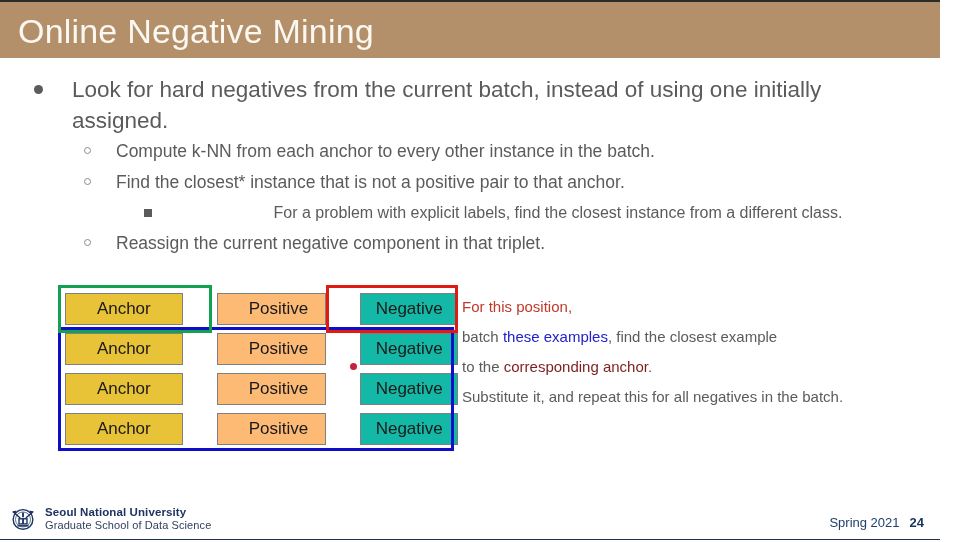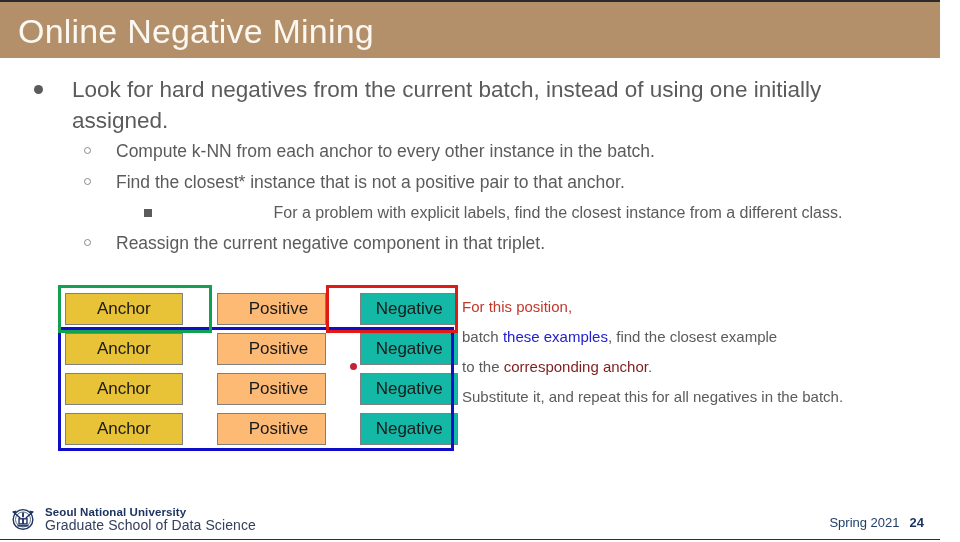--- a/index.html
+++ b/index.html
@@ -220,21 +220,21 @@
     line-height: 13px;
   }
   .snu-name {
     font-size: 11.5px;
     font-weight: bold;
     color: #1d3461;
     display: block;
     letter-spacing: 0.1px;
   }
   .snu-sub {
-    font-size: 14px;
+    font-size: 11px;
     color: #32415e;
     display: block;
     letter-spacing: 0.1px;
   }
   .footer-right {
     position: absolute;
     right: 16px;
     bottom: 12px;
     font-size: 13px;
     color: #22406b;

